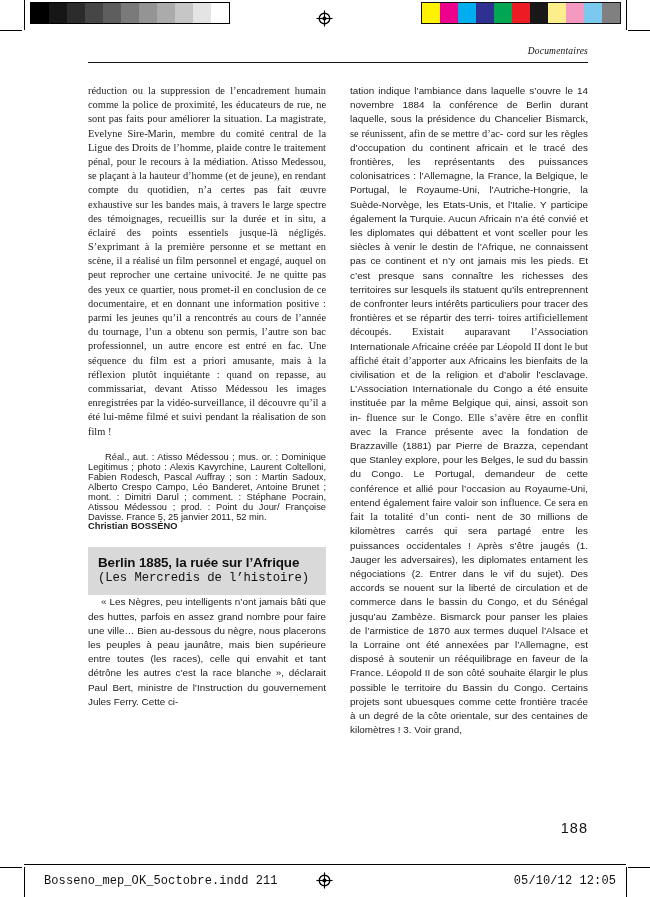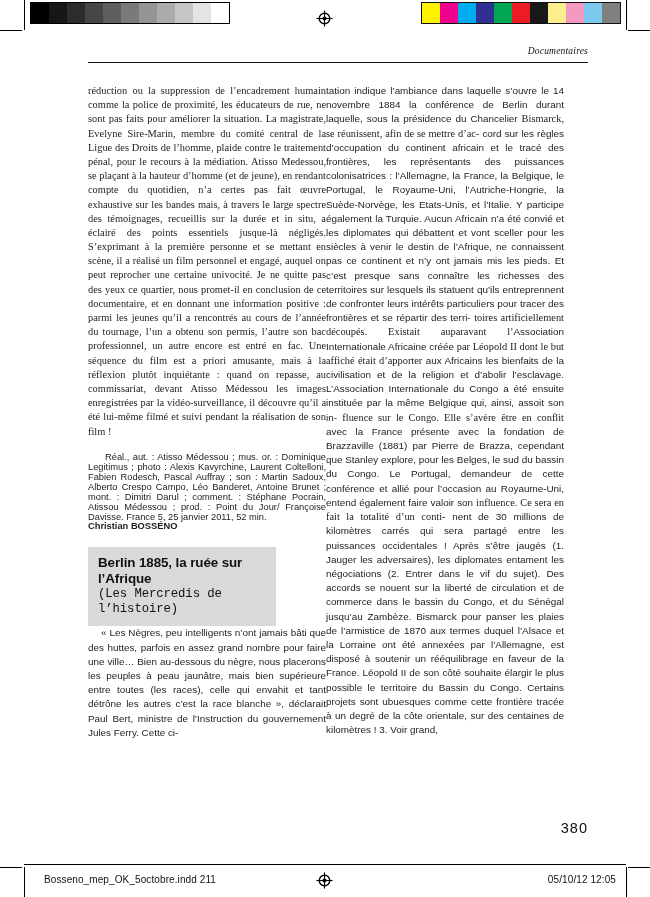--- a/index.html
+++ b/index.html
@@ -89,20 +89,21 @@
     height: 1px;
     background: #111;
   }
 
   
   .columns {
     position: absolute;
     left: 88px; top: 84px;
     width: 500px; height: 770px;
     display: flex;
+    gap: 24px;
   }
   .col { width: 238px; }
 
   p.body {
     margin: 0;
     font-family: "Liberation Serif", serif;
     font-size: 10.4px;
     line-height: 14.18px;
     text-align: justify;
     text-justify: inter-word;
@@ -138,21 +139,21 @@
   p.body-sans.indent { text-indent: 13px; }
   .ser { font-family: "Liberation Serif", serif; font-size: 10.4px; }
   .ital { }
 
   
   .title-box {
     margin: 16px 0 0 0;
     background: #d9d9d9;
     padding: 8px 10px 9px 10px;
     box-sizing: border-box;
-    width: 188px;
+    width: 238px;
   }
   .title-main {
     font-family: "Liberation Sans", sans-serif;
     font-weight: bold;
     font-size: 13.4px;
     line-height: 16px;
     color: #111;
     letter-spacing: -0.1px;
   }
   .title-sub {
@@ -180,22 +181,22 @@
   
   .footer-rule {
     position: absolute;
     left: 24px; top: 864px;
     width: 602px; height: 1px;
     background: #000;
   }
   .slug-left, .slug-right {
     position: absolute;
     top: 874px;
-    font-family: Liberation Sans, sans-serif;
-    font-size: 10px;
+    font-family: Liberation Mono, monospace;
+    font-size: 12px;
     color: #111;
     letter-spacing: 0.1px;
     padding-left: 10px;
   }
   .slug-left  { left: 34px; }
   .slug-right { right: 34px; }
 </style>
 </head>
 <body>
 
@@ -278,17 +279,17 @@
     </div>
 
     <p class="body-sans indent after-title">« Les Nègres, peu intelligents n’ont jamais bâti que des huttes, parfois en assez grand nombre pour faire une ville… Bien au-dessous du nègre, nous placerons les peuples à peau jaunâtre, mais bien supérieure entre toutes (les races), celle qui envahit et tant détrône les autres c’est la race blanche », déclarait Paul Bert, ministre de l’Ins­truction du gouvernement Jules Ferry. Cette ci-</p>
   </div>
 
   <div class="col">
     <p class="body-sans"><span>tation indique l’ambiance dans laquelle s’ouvre le 14 novembre 1884 la conférence de Berlin durant laquelle, sous la présidence du Chancelier</span> <span class="ser">Bismarck, se réunissent, afin de se mettre d’ac-</span> <span>cord sur les règles d’occupation du continent africain et le tracé des frontières, les représentants des puissances colonisatrices : l’Allemagne, la France, la Belgique, le Portugal, le Royaume-Uni, l’Autriche-Hongrie, la Suède-Norvège, les Etats-Unis, et l’Italie. Y participe également la Turquie. Aucun Africain n’a été convié et les diplomates qui débattent et vont sceller pour les siècles à venir le destin de l’Afrique, ne connaissent pas ce continent et n’y ont jamais mis les pieds. Et c’est presque sans connaître les richesses des territoires sur lesquels ils statuent qu’ils entre­prennent de confronter leurs intérêts particuliers pour tracer des frontières et se répartir des terri-</span> <span class="ser">toires artificiellement découpés. Existait aupara­vant l’</span><span>Association Internationale Africaine créée</span> <span class="ser">par Léopold II dont le but affiché était d’apporter</span> <span>aux Africains les bienfaits de la civilisation et de la religion et d’abolir l’esclavage. L’Association Internationale du Congo a été ensuite instituée par la même Belgique qui, ainsi, assoit son in-</span> <span class="ser">fluence sur le Congo. Elle s’avère être en conflit</span> <span>avec la France présente avec la fondation de Brazzaville (1881) par Pierre de Brazza, cepen­dant que Stanley explore, pour les Belges, le sud du bassin du Congo. Le Portugal, demandeur de cette conférence et allié pour l’occasion au Royaume-Uni, entend également faire valoir son</span> <span class="ser">influence. Ce sera en fait la totalité d’un conti-</span> <span>nent de 30 millions de kilomètres carrés qui sera partagé entre les puissances occidentales ! Après s’être jaugés (1. </span><span class="ital">Jauger les adversaires</span><span>), les diplomates entament les négociations (2. </span><span class="ital">Entrer dans le vif du sujet</span><span>). Des accords se nouent sur la liberté de circulation et de commerce dans le bas­sin du Congo, et du Sénégal jusqu’au Zambèze. Bismarck pour panser les plaies de l’armistice de 1870 aux termes duquel l’Alsace et la Lorraine ont été annexées par l’Allemagne, est dispo­sé à soutenir un rééquilibrage en faveur de la France. Léopold II de son côté souhaite élargir le plus possible le territoire du Bassin du Congo. Certains projets sont ubuesques comme cette frontière tracée à un degré de la côte orientale, sur des centaines de kilomètres ! 3. </span><span class="ital">Voir grand,</span></p>
   </div>
 </div>
 
-<div class="folio">380</div>
+<div class="folio">188</div>
 
 <div class="footer-rule"></div>
 <div class="slug-left">Bosseno_mep_OK_5octobre.indd   211</div>
 <div class="slug-right">05/10/12   12:05</div>
 
 </body></html>

